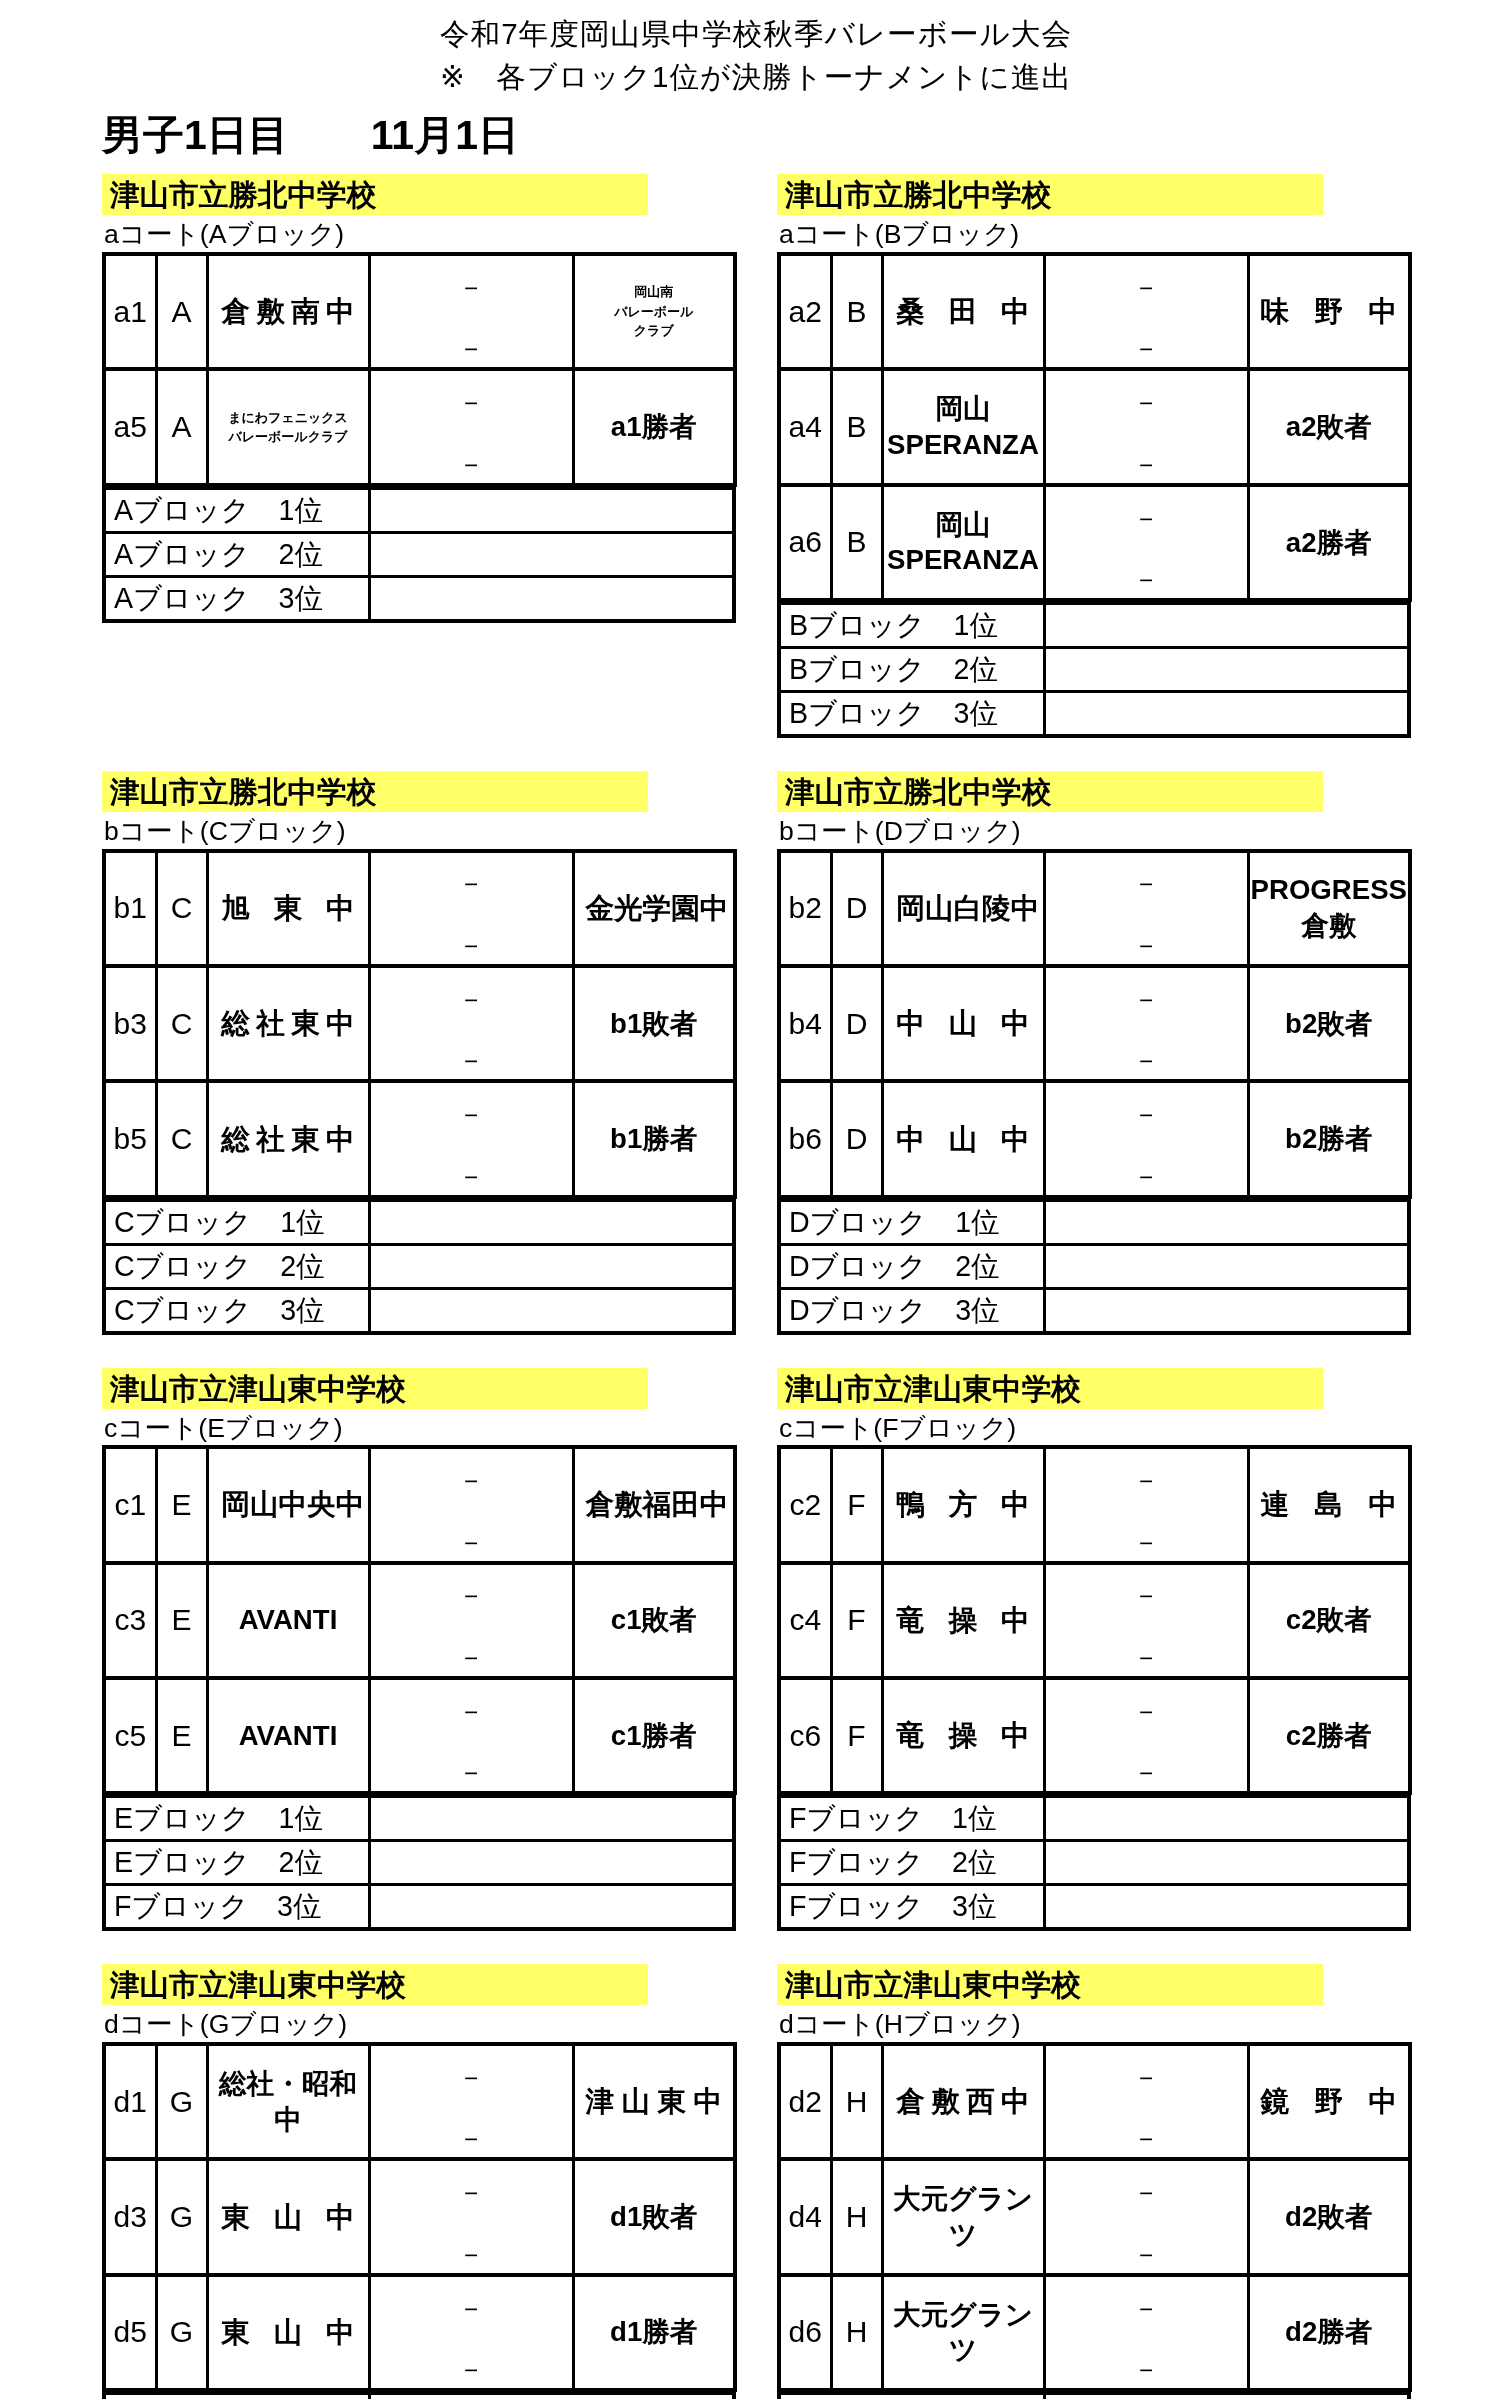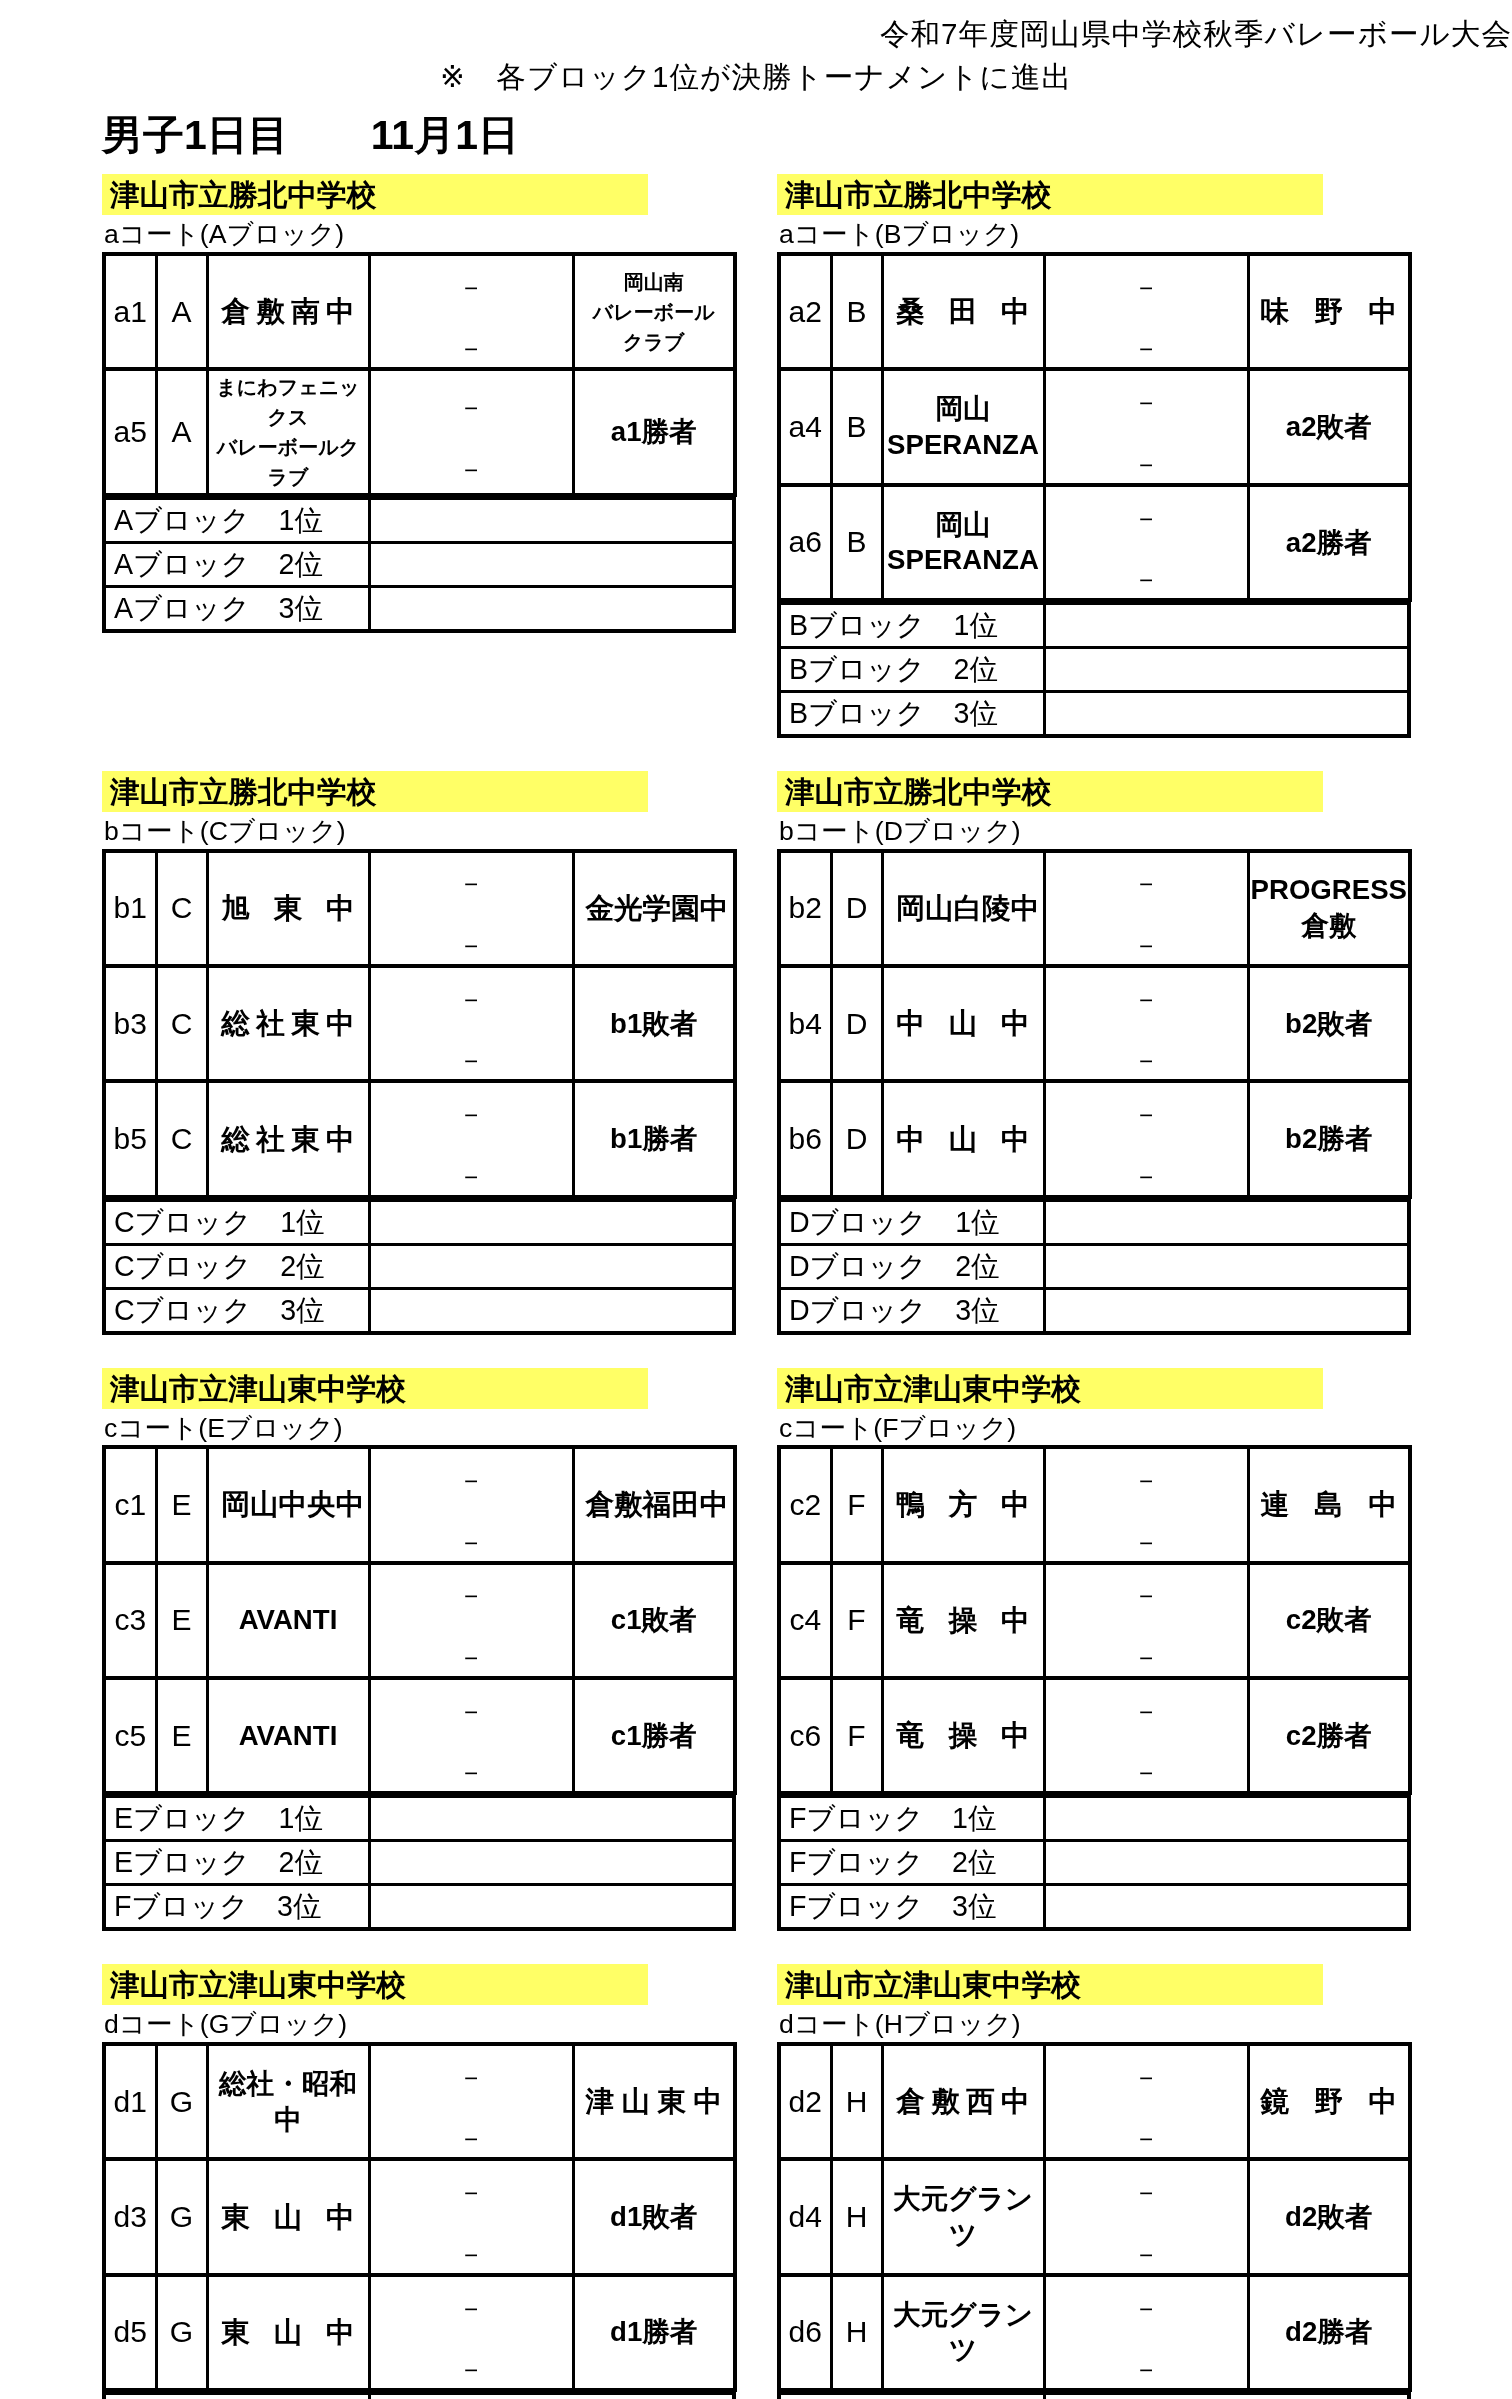--- a/index.html
+++ b/index.html
@@ -1,21 +1,21 @@
 <!DOCTYPE html>
 <html lang="ja"><head>
 <meta charset="utf-8">
 <style>
   html,body{margin:0;padding:0;}
   body{
     width:1512px;height:2400px;background:#ffffff;color:#000;
     font-family:"Liberation Sans","DejaVu Sans",sans-serif;
     overflow:hidden;
   }
-  .title{ text-align:right; font-size:29.6px; letter-spacing:1px; margin-top:13.8px; }
+  .title{ text-align:center; font-size:29.6px; letter-spacing:1px; margin-top:13.8px; }
   .subtitle{ text-align:center; font-size:29.6px; letter-spacing:1px; margin-top:2px; }
   .dateline{ font-size:41px; font-weight:bold; margin:9.9px 0 11.8px 102px; }
 
   .grid{
     display:grid; grid-template-columns:630px 630px;
     column-gap:45px; row-gap:33px; margin-left:102px;
   }
   .block{ width:546px; }
   .venue{
     background:#ffff66; font-size:29.6px; font-weight:bold;
@@ -27,21 +27,21 @@
   table{ border-collapse:collapse; table-layout:fixed; }
   .matches{ width:630px; border:4.9px solid #000; }
   .matches td{ border:3px solid #000; height:104px; vertical-align:middle; overflow:hidden; }
   .matches tr + tr td{ border-top:4.9px solid #000; }
   .c-id,.c-letter{ font-size:30px; text-align:center; }
   .c-team,.c-opp{ font-size:27.6px; font-weight:bold; text-align:center; }
 
   .spread{ display:flex; justify-content:space-between; padding:0 11.8px; font-size:28.6px; font-weight:bold; }
   .c-opp .spread{ padding:0 9.9px; }
   .lines{ line-height:1.3; }
-  .lines.small{ font-size:20px; line-height:1.5; }
+  .lines.small{ font-size:13px; line-height:1.5; }
 
   .c-score{ vertical-align:top; }
   .score-stack{
     display:flex; flex-direction:column; align-items:center;
     padding-top:11.8px; gap:25.6px; font-size:26.6px; font-weight:normal;
   }
 
   .ranks{ width:630px; border:4.9px solid #000; border-top:none; }
   .ranks td{ border:3px solid #000; height:35px; vertical-align:middle; }
   .r-label{ font-size:28.6px; padding-left:7.9px; white-space:nowrap; }

